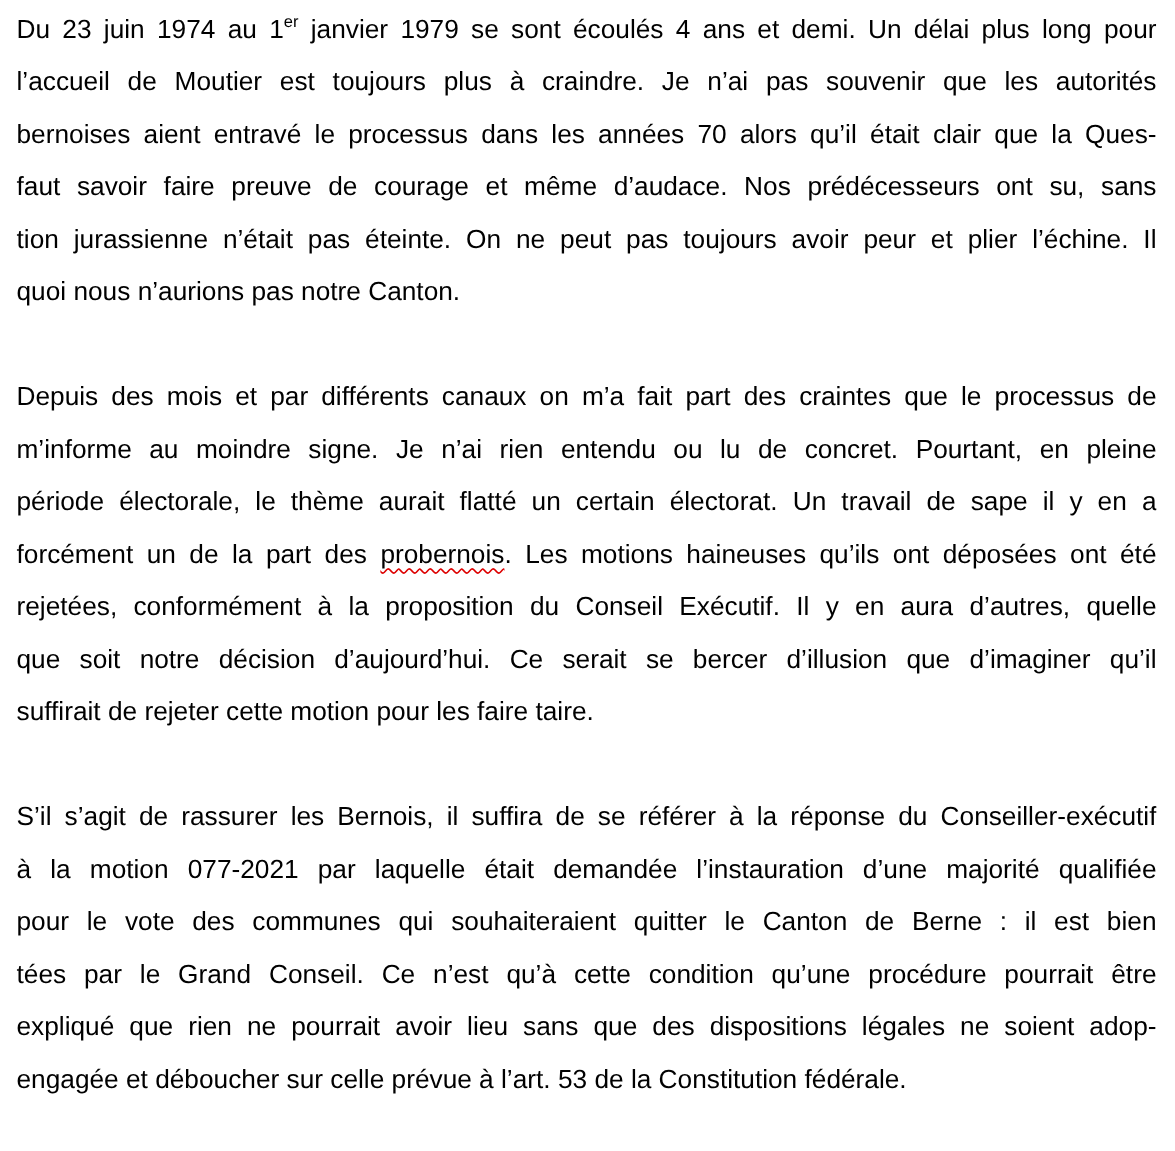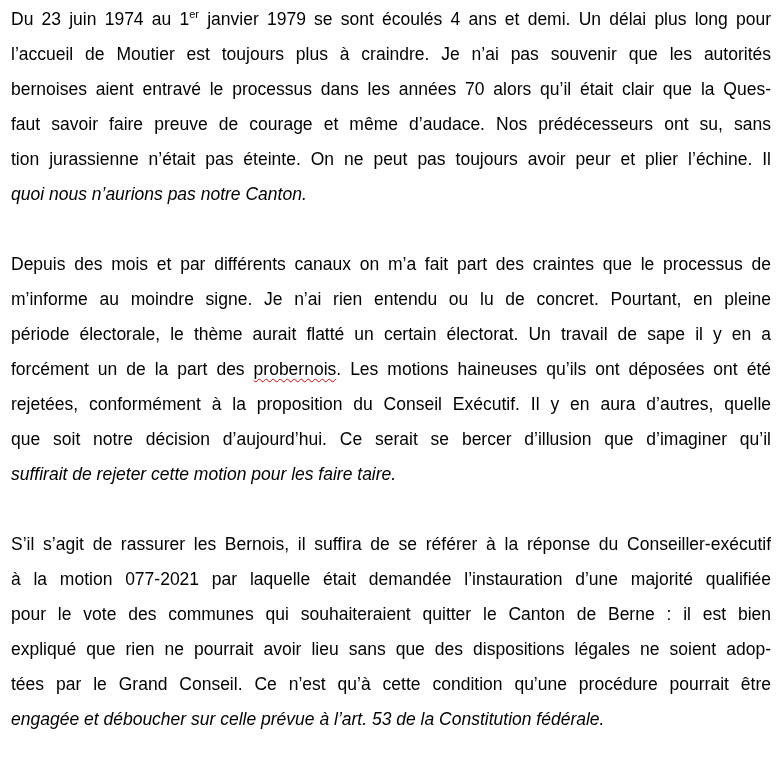--- a/index.html
+++ b/index.html
@@ -29,21 +29,20 @@
   .line {
     line-height: 35px;
     height: 35px;
     overflow: hidden;
     text-align: justify;
     text-align-last: justify;
   }
   .line.last {
     text-align: justify;
     text-align-last: left;
-    font-style: italic;
   }
   sup.ordinal {
     font-size: 11px;
     line-height: 0;
     vertical-align: super;
   }
   .spellcheck {
     text-decoration-line: underline;
     text-decoration-style: wavy;
     text-decoration-color: #dd0000;
@@ -72,18 +71,18 @@
         <div class="line"><span>période électorale, le thème aurait flatté un certain électorat. Un travail de sape il y en a</span></div>
         <div class="line"><span>forcément un de la part des </span><span class="spellcheck">probernois</span><span>. Les motions haineuses qu’ils ont déposées ont été</span></div>
         <div class="line"><span>rejetées, conformément à la proposition du Conseil Exécutif. Il y en aura d’autres, quelle</span></div>
         <div class="line"><span>que soit notre décision d’aujourd’hui. Ce serait se bercer d’illusion que d’imaginer qu’il</span></div>
         <div class="line last"><span>suffirait de rejeter cette motion pour les faire taire.</span></div>
       </div>
       <div class="paragraph">
         <div class="line"><span>S’il s’agit de rassurer les Bernois, il suffira de se référer à la réponse du Conseiller-exécutif</span></div>
         <div class="line"><span>à la motion 077-2021 par laquelle était demandée l’instauration d’une majorité qualifiée</span></div>
         <div class="line"><span>pour le vote des communes qui souhaiteraient quitter le Canton de Berne : il est bien</span></div>
+        <div class="line"><span>tées par le Grand Conseil. Ce n’est qu’à cette condition qu’une procédure pourrait être</span></div>
         <div class="line"><span>expliqué que rien ne pourrait avoir lieu sans que des dispositions légales ne soient adop-</span></div>
-        <div class="line"><span>tées par le Grand Conseil. Ce n’est qu’à cette condition qu’une procédure pourrait être</span></div>
         <div class="line last"><span>engagée et déboucher sur celle prévue à l’art. 53 de la Constitution fédérale.</span></div>
       </div>
     </div>
 </div>
 
 </body></html>

